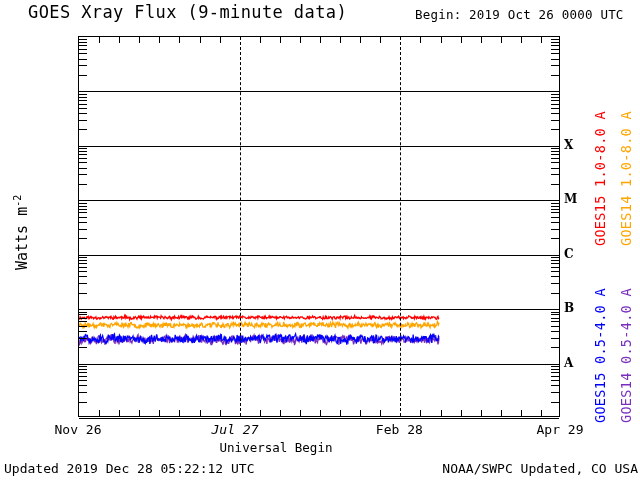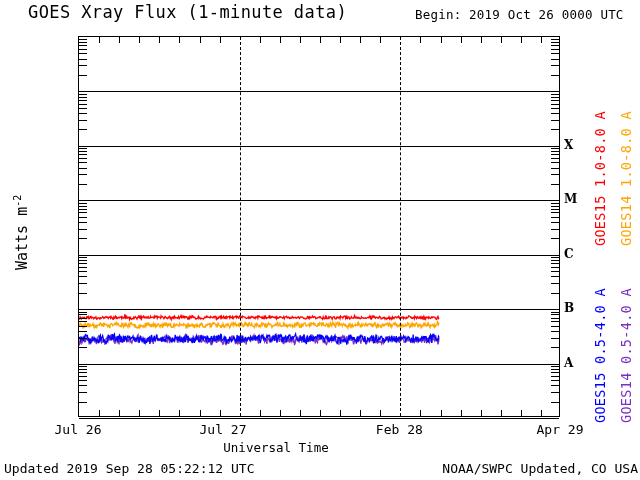--- a/index.html
+++ b/index.html
@@ -45,21 +45,21 @@
   .side-legend{position:absolute;font-size:13.5px;white-space:nowrap;
         transform-origin:left top;letter-spacing:0.3px;}
   
   #updated-text{left:4px;top:461px;font-size:13px;white-space:nowrap;}
   #credit-text{right:2px;top:461px;font-size:13px;white-space:nowrap;}
   svg{display:block;}
 </style>
 </head>
 <body>
 
-<div class="abs" id="chart-title">GOES Xray Flux (1-minute data)</div>
+<div class="abs" id="chart-title">GOES Xray Flux (9-minute data)</div>
 <div class="abs" id="begin-label">Begin:  2019 Oct 26 0000 UTC</div>
 
 <div class="abs" id="y-axis-title">
   <span>Watts m</span><sup>-2</sup>
 </div>
 
 <div class="abs" id="plot-frame">
 
   <div id="hgrid-host">
       <div class="hgrid" style="top: 54.4286px;"></div>
@@ -239,36 +239,36 @@
       <polyline points="0.00,281.42 0.56,281.92 1.13,279.70 1.69,280.54 2.25,281.99 2.81,281.17 3.38,281.12 3.94,280.33 4.50,280.81 5.06,280.70 5.63,280.43 6.19,281.54 6.75,281.63 7.31,281.63 7.88,279.76 8.44,279.76 9.00,280.90 9.56,279.70 10.13,281.69 10.69,281.13 11.25,279.87 11.81,279.33 12.38,280.98 12.94,280.18 13.50,280.59 14.06,280.50 14.63,281.80 15.19,281.19 15.75,280.57 16.31,280.75 16.88,279.90 17.44,282.06 18.00,281.49 18.57,281.78 19.13,280.70 19.69,280.93 20.25,280.92 20.82,281.88 21.38,280.91 21.94,281.52 22.50,281.10 23.07,280.69 23.63,279.55 24.19,280.08 24.75,281.23 25.32,280.43 25.88,281.02 26.44,280.22 27.00,279.53 27.57,280.27 28.13,280.03 28.69,280.27 29.25,281.47 29.82,280.31 30.38,280.41 30.94,279.83 31.50,281.20 32.07,279.57 32.63,280.75 33.19,280.67 33.76,282.14 34.32,282.29 34.88,279.92 35.44,281.10 36.01,280.38 36.57,279.25 37.13,281.12 37.69,280.27 38.26,281.38 38.82,280.74 39.38,280.89 39.94,280.24 40.51,280.82 41.07,280.39 41.63,279.95 42.19,279.58 42.76,281.62 43.32,280.06 43.88,280.84 44.44,281.23 45.01,280.80 45.57,278.87 46.13,280.80 46.69,278.77 47.26,280.59 47.82,279.58 48.38,281.10 48.94,280.94 49.51,280.26 50.07,280.37 50.63,282.52 51.20,280.32 51.76,281.12 52.32,282.17 52.88,281.75 53.45,281.67 54.01,281.95 54.57,280.32 55.13,281.39 55.70,280.38 56.26,279.60 56.82,280.33 57.38,280.94 57.95,282.08 58.51,280.43 59.07,280.34 59.63,279.29 60.20,280.50 60.76,279.53 61.32,280.99 61.88,279.26 62.45,281.60 63.01,279.63 63.57,280.43 64.13,280.49 64.70,279.11 65.26,279.94 65.82,280.87 66.38,280.15 66.95,280.77 67.51,280.11 68.07,281.07 68.64,280.08 69.20,279.62 69.76,281.12 70.32,281.18 70.89,281.18 71.45,279.37 72.01,280.63 72.57,280.41 73.14,280.39 73.70,280.21 74.26,280.23 74.82,280.91 75.39,279.14 75.95,280.46 76.51,279.49 77.07,278.93 77.64,279.43 78.20,281.25 78.76,279.55 79.32,280.21 79.89,279.89 80.45,280.06 81.01,280.69 81.57,281.38 82.14,278.82 82.70,279.77 83.26,279.55 83.83,280.12 84.39,280.81 84.95,281.73 85.51,280.55 86.08,279.43 86.64,280.13 87.20,280.86 87.76,280.64 88.33,281.71 88.89,281.43 89.45,280.37 90.01,279.72 90.58,279.26 91.14,281.29 91.70,280.64 92.26,282.52 92.83,280.81 93.39,280.21 93.95,281.26 94.51,279.98 95.08,281.22 95.64,279.18 96.20,280.51 96.76,281.07 97.33,280.80 97.89,280.56 98.45,281.29 99.01,280.71 99.58,279.46 100.14,281.72 100.70,280.95 101.27,279.76 101.83,278.74 102.39,280.30 102.95,278.89 103.52,280.52 104.08,280.25 104.64,279.29 105.20,280.82 105.77,279.74 106.33,280.46 106.89,279.58 107.45,279.62 108.02,280.34 108.58,281.68 109.14,280.69 109.70,281.80 110.27,279.87 110.83,281.49 111.39,280.27 111.95,279.08 112.52,280.74 113.08,280.43 113.64,278.93 114.20,279.40 114.77,280.59 115.33,280.15 115.89,280.28 116.45,281.78 117.02,282.14 117.58,281.70 118.14,281.41 118.71,280.95 119.27,279.34 119.83,281.43 120.39,280.40 120.96,280.96 121.52,281.87 122.08,281.09 122.64,281.57 123.21,281.59 123.77,281.58 124.33,282.10 124.89,281.22 125.46,280.93 126.02,279.76 126.58,280.66 127.14,280.50 127.71,279.14 128.27,279.38 128.83,280.46 129.39,280.23 129.96,280.19 130.52,280.31 131.08,280.92 131.64,279.50 132.21,280.07 132.77,280.54 133.33,280.74 133.90,280.27 134.46,279.72 135.02,280.69 135.58,279.41 136.15,279.27 136.71,279.90 137.27,282.06 137.83,280.64 138.40,281.80 138.96,281.16 139.52,281.38 140.08,279.76 140.65,280.10 141.21,279.25 141.77,280.96 142.33,279.42 142.90,281.43 143.46,280.72 144.02,280.01 144.58,279.29 145.15,281.45 145.71,281.04 146.27,279.94 146.83,281.09 147.40,279.72 147.96,281.18 148.52,279.95 149.08,279.68 149.65,279.68 150.21,279.29 150.77,281.07 151.34,279.49 151.90,280.46 152.46,280.27 153.02,280.88 153.59,279.57 154.15,281.68 154.71,280.99 155.27,279.78 155.84,279.92 156.40,279.86 156.96,278.97 157.52,280.79 158.09,279.56 158.65,279.38 159.21,280.91 159.77,281.27 160.34,279.66 160.90,278.88 161.46,280.26 162.02,280.45 162.59,279.78 163.15,280.56 163.71,279.11 164.27,279.65 164.84,279.75 165.40,280.02 165.96,280.17 166.52,281.04 167.09,281.23 167.65,281.53 168.21,280.91 168.78,280.60 169.34,281.28 169.90,279.64 170.46,280.38 171.03,281.36 171.59,280.78 172.15,279.53 172.71,280.21 173.28,280.03 173.84,279.54 174.40,280.62 174.96,281.15 175.53,280.54 176.09,281.50 176.65,280.09 177.21,280.54 177.78,279.86 178.34,279.25 178.90,281.20 179.46,279.09 180.03,279.01 180.59,279.58 181.15,280.40 181.71,280.32 182.28,280.13 182.84,281.05 183.40,280.21 183.97,281.61 184.53,281.66 185.09,279.68 185.65,281.10 186.22,279.19 186.78,280.51 187.34,281.47 187.90,280.58 188.47,280.76 189.03,280.81 189.59,280.09 190.15,278.99 190.72,280.68 191.28,279.55 191.84,280.97 192.40,280.62 192.97,279.44 193.53,279.41 194.09,280.31 194.65,280.22 195.22,280.81 195.78,280.13 196.34,280.67 196.90,279.79 197.47,281.75 198.03,280.13 198.59,281.20 199.15,280.58 199.72,281.04 200.28,280.55 200.84,279.61 201.41,279.65 201.97,280.37 202.53,280.44 203.09,280.66 203.66,281.14 204.22,280.78 204.78,279.58 205.34,281.66 205.91,280.29 206.47,279.78 207.03,279.79 207.59,279.38 208.16,280.83 208.72,281.01 209.28,280.01 209.84,280.19 210.41,281.32 210.97,280.57 211.53,281.29 212.09,280.95 212.66,281.05 213.22,279.62 213.78,280.39 214.34,280.97 214.91,280.39 215.47,280.83 216.03,280.53 216.59,280.27 217.16,281.38 217.72,281.27 218.28,280.44 218.85,280.29 219.41,279.84 219.97,281.02 220.53,281.50 221.10,280.22 221.66,279.95 222.22,279.83 222.78,280.11 223.35,279.94 223.91,280.69 224.47,281.37 225.03,280.99 225.60,281.20 226.16,282.10 226.72,281.99 227.28,281.48 227.85,281.53 228.41,279.64 228.97,280.02 229.53,281.11 230.10,279.79 230.66,281.36 231.22,279.94 231.78,280.59 232.35,280.70 232.91,280.22 233.47,279.05 234.04,280.19 234.60,280.56 235.16,279.72 235.72,279.66 236.29,280.12 236.85,281.68 237.41,280.93 237.97,281.08 238.54,281.11 239.10,280.26 239.66,280.49 240.22,280.65 240.79,279.71 241.35,279.66 241.91,280.89 242.47,281.40 243.04,281.37 243.60,282.17 244.16,279.79 244.72,281.47 245.29,281.89 245.85,281.44 246.41,279.51 246.97,281.07 247.54,279.76 248.10,281.59 248.66,281.40 249.22,281.45 249.79,279.84 250.35,280.95 250.91,280.18 251.48,279.69 252.04,280.14 252.60,281.01 253.16,282.24 253.73,280.47 254.29,279.92 254.85,279.63 255.41,279.81 255.98,281.64 256.54,281.74 257.10,281.97 257.66,280.32 258.23,280.69 258.79,280.07 259.35,281.00 259.91,280.18 260.48,279.94 261.04,281.57 261.60,278.99 262.16,279.81 262.73,280.15 263.29,280.13 263.85,281.22 264.41,279.87 264.98,279.11 265.54,279.23 266.10,279.01 266.66,281.38 267.23,279.69 267.79,281.51 268.35,281.72 268.92,279.74 269.48,280.77 270.04,280.38 270.60,281.94 271.17,281.60 271.73,281.34 272.29,279.69 272.85,280.80 273.42,280.86 273.98,281.22 274.54,281.35 275.10,279.85 275.67,278.53 276.23,280.98 276.79,280.63 277.35,280.01 277.92,281.10 278.48,280.55 279.04,281.21 279.60,280.32 280.17,280.59 280.73,281.39 281.29,281.68 281.85,281.42 282.42,279.86 282.98,280.87 283.54,280.93 284.11,280.73 284.67,281.24 285.23,281.24 285.79,281.06 286.36,280.84 286.92,281.34 287.48,281.41 288.04,280.85 288.61,280.50 289.17,280.15 289.73,280.92 290.29,280.56 290.86,279.09 291.42,281.13 291.98,279.78 292.54,281.77 293.11,280.68 293.67,279.15 294.23,280.08 294.79,279.00 295.36,279.41 295.92,280.77 296.48,281.28 297.04,280.18 297.61,280.09 298.17,280.59 298.73,280.69 299.29,281.40 299.86,281.08 300.42,279.41 300.98,279.83 301.55,280.11 302.11,281.95 302.67,281.44 303.23,281.74 303.80,280.85 304.36,280.48 304.92,281.12 305.48,280.48 306.05,282.10 306.61,280.96 307.17,280.86 307.73,282.16 308.30,281.59 308.86,280.83 309.42,281.19 309.98,279.77 310.55,281.86 311.11,280.66 311.67,281.04 312.23,282.39 312.80,281.01 313.36,279.82 313.92,281.69 314.48,280.77 315.05,281.37 315.61,280.41 316.17,279.73 316.74,279.85 317.30,280.47 317.86,280.86 318.42,280.11 318.99,280.39 319.55,279.20 320.11,279.84 320.67,281.66 321.24,281.73 321.80,280.22 322.36,280.14 322.92,281.01 323.49,280.28 324.05,279.79 324.61,281.71 325.17,280.55 325.74,280.63 326.30,280.91 326.86,281.71 327.42,280.30 327.99,281.08 328.55,280.85 329.11,280.23 329.67,278.81 330.24,279.11 330.80,279.24 331.36,280.10 331.92,280.05 332.49,281.14 333.05,280.67 333.61,281.34 334.18,280.76 334.74,280.29 335.30,281.70 335.86,279.24 336.43,280.41 336.99,280.12 337.55,281.50 338.11,279.89 338.68,279.64 339.24,281.43 339.80,281.43 340.36,280.76 340.93,280.00 341.49,281.11 342.05,279.83 342.61,281.39 343.18,281.89 343.74,279.36 344.30,281.32 344.86,279.49 345.43,281.70 345.99,280.62 346.55,282.19 347.11,280.69 347.68,280.08 348.24,280.55 348.80,280.35 349.36,281.30 349.93,279.84 350.49,280.84 351.05,281.02 351.62,281.52 352.18,280.62 352.74,279.80 353.30,280.59 353.87,279.90 354.43,279.94 354.99,279.97 355.55,280.65 356.12,280.56 356.68,281.55 357.24,282.29 357.80,282.16 358.37,280.15 358.93,279.42 359.49,281.51 360.05,280.73" fill="none" stroke="#ff0000" stroke-width="1.3"></polyline>
       <polyline points="0.00,289.11 0.56,288.13 1.13,286.46 1.69,287.54 2.25,287.26 2.81,289.08 3.38,288.38 3.94,290.35 4.50,288.68 5.06,291.04 5.63,288.94 6.19,286.32 6.75,287.80 7.31,288.16 7.88,289.11 8.44,287.19 9.00,288.40 9.56,287.28 10.13,290.40 10.69,286.47 11.25,288.81 11.81,288.19 12.38,288.79 12.94,288.28 13.50,288.27 14.06,286.70 14.63,289.43 15.19,290.79 15.75,288.54 16.31,289.82 16.88,288.82 17.44,291.48 18.00,288.37 18.57,288.67 19.13,288.25 19.69,287.84 20.25,288.18 20.82,286.49 21.38,286.04 21.94,287.01 22.50,289.39 23.07,287.28 23.63,288.34 24.19,287.19 24.75,289.82 25.32,286.62 25.88,287.41 26.44,287.20 27.00,287.69 27.57,287.49 28.13,288.75 28.69,289.80 29.25,288.04 29.82,288.10 30.38,290.11 30.94,290.60 31.50,287.13 32.07,286.94 32.63,286.52 33.19,287.36 33.76,288.73 34.32,288.05 34.88,287.58 35.44,287.60 36.01,286.22 36.57,287.12 37.13,285.71 37.69,288.12 38.26,287.84 38.82,286.17 39.38,286.91 39.94,288.79 40.51,288.99 41.07,288.96 41.63,288.42 42.19,290.33 42.76,287.34 43.32,289.02 43.88,285.72 44.44,290.33 45.01,289.61 45.57,287.40 46.13,286.67 46.69,289.65 47.26,287.09 47.82,288.43 48.38,288.83 48.94,290.16 49.51,286.69 50.07,286.86 50.63,290.43 51.20,286.79 51.76,285.63 52.32,285.70 52.88,287.60 53.45,287.80 54.01,287.39 54.57,287.87 55.13,287.58 55.70,290.27 56.26,287.41 56.82,290.12 57.38,290.83 57.95,290.12 58.51,290.79 59.07,290.40 59.63,290.75 60.20,287.73 60.76,290.19 61.32,288.26 61.88,289.49 62.45,288.40 63.01,288.71 63.57,288.87 64.13,290.10 64.70,288.73 65.26,289.91 65.82,288.81 66.38,286.05 66.95,290.40 67.51,285.54 68.07,288.41 68.64,285.50 69.20,288.70 69.76,285.76 70.32,287.94 70.89,288.73 71.45,286.99 72.01,290.12 72.57,287.00 73.14,289.15 73.70,287.91 74.26,286.45 74.82,290.16 75.39,287.02 75.95,286.61 76.51,289.68 77.07,288.20 77.64,289.45 78.20,288.80 78.76,286.93 79.32,286.67 79.89,287.76 80.45,288.91 81.01,290.01 81.57,288.19 82.14,287.54 82.70,288.03 83.26,290.81 83.83,287.36 84.39,288.77 84.95,286.74 85.51,288.86 86.08,286.23 86.64,288.99 87.20,285.42 87.76,287.20 88.33,289.04 88.89,286.65 89.45,289.12 90.01,286.76 90.58,286.80 91.14,288.44 91.70,287.18 92.26,290.28 92.83,290.42 93.39,290.27 93.95,290.22 94.51,288.11 95.08,289.85 95.64,287.22 96.20,288.46 96.76,288.93 97.33,287.66 97.89,287.12 98.45,287.92 99.01,288.09 99.58,288.94 100.14,289.29 100.70,286.17 101.27,287.43 101.83,288.19 102.39,288.41 102.95,287.37 103.52,287.76 104.08,288.48 104.64,286.67 105.20,287.11 105.77,287.79 106.33,287.72 106.89,289.82 107.45,287.62 108.02,290.44 108.58,289.10 109.14,285.78 109.70,290.27 110.27,287.16 110.83,288.94 111.39,289.17 111.95,288.35 112.52,288.61 113.08,286.31 113.64,288.90 114.20,289.47 114.77,287.22 115.33,291.13 115.89,289.43 116.45,287.87 117.02,287.48 117.58,289.11 118.14,286.70 118.71,289.44 119.27,288.65 119.83,288.88 120.39,289.71 120.96,286.63 121.52,288.80 122.08,286.51 122.64,286.13 123.21,286.74 123.77,289.85 124.33,290.04 124.89,289.93 125.46,290.13 126.02,289.35 126.58,289.95 127.14,287.57 127.71,287.96 128.27,288.31 128.83,286.90 129.39,287.23 129.96,287.07 130.52,286.67 131.08,289.25 131.64,287.58 132.21,289.78 132.77,288.73 133.33,286.06 133.90,285.81 134.46,286.70 135.02,285.71 135.58,286.20 136.15,287.25 136.71,287.39 137.27,289.50 137.83,288.37 138.40,289.24 138.96,285.46 139.52,287.37 140.08,288.60 140.65,288.84 141.21,288.77 141.77,290.36 142.33,290.50 142.90,287.41 143.46,289.81 144.02,286.71 144.58,288.07 145.15,290.57 145.71,290.44 146.27,288.21 146.83,287.45 147.40,287.27 147.96,288.99 148.52,286.68 149.08,286.61 149.65,288.67 150.21,288.75 150.77,290.84 151.34,289.64 151.90,287.09 152.46,287.67 153.02,285.84 153.59,287.17 154.15,288.74 154.71,285.71 155.27,286.81 155.84,287.99 156.40,286.11 156.96,287.32 157.52,288.86 158.09,287.70 158.65,287.63 159.21,288.71 159.77,287.06 160.34,288.90 160.90,286.52 161.46,287.14 162.02,286.76 162.59,285.70 163.15,288.52 163.71,287.79 164.27,289.53 164.84,289.28 165.40,287.48 165.96,285.74 166.52,288.46 167.09,286.28 167.65,286.76 168.21,288.49 168.78,286.69 169.34,289.77 169.90,286.00 170.46,285.62 171.03,287.74 171.59,288.80 172.15,288.59 172.71,286.58 173.28,287.94 173.84,289.02 174.40,289.70 174.96,289.73 175.53,290.57 176.09,286.95 176.65,287.26 177.21,288.81 177.78,285.66 178.34,288.22 178.90,288.22 179.46,289.47 180.03,288.31 180.59,289.41 181.15,288.52 181.71,289.82 182.28,286.71 182.84,285.85 183.40,288.15 183.97,286.64 184.53,286.39 185.09,287.09 185.65,289.32 186.22,289.73 186.78,285.99 187.34,289.90 187.90,289.94 188.47,287.72 189.03,286.56 189.59,285.94 190.15,287.77 190.72,287.06 191.28,287.18 191.84,287.46 192.40,288.31 192.97,290.44 193.53,289.20 194.09,288.54 194.65,288.98 195.22,288.68 195.78,287.96 196.34,288.28 196.90,286.82 197.47,287.92 198.03,286.50 198.59,284.69 199.15,289.16 199.72,288.93 200.28,287.65 200.84,286.33 201.41,288.60 201.97,289.40 202.53,289.03 203.09,289.51 203.66,289.19 204.22,288.06 204.78,284.80 205.34,289.50 205.91,287.73 206.47,288.66 207.03,287.87 207.59,290.16 208.16,287.63 208.72,289.59 209.28,288.07 209.84,288.58 210.41,287.64 210.97,287.25 211.53,290.15 212.09,288.19 212.66,288.06 213.22,287.68 213.78,290.29 214.34,289.17 214.91,289.61 215.47,287.36 216.03,289.08 216.59,286.77 217.16,286.29 217.72,289.05 218.28,285.54 218.85,285.40 219.41,287.57 219.97,287.04 220.53,290.26 221.10,289.89 221.66,288.45 222.22,290.99 222.78,286.40 223.35,288.74 223.91,289.21 224.47,287.25 225.03,286.44 225.60,286.35 226.16,286.04 226.72,287.83 227.28,289.24 227.85,288.75 228.41,288.27 228.97,288.31 229.53,287.58 230.10,286.83 230.66,289.11 231.22,287.14 231.78,289.28 232.35,286.19 232.91,286.80 233.47,286.74 234.04,287.25 234.60,285.07 235.16,288.49 235.72,286.04 236.29,288.28 236.85,288.50 237.41,288.73 237.97,289.41 238.54,289.24 239.10,286.16 239.66,288.33 240.22,288.36 240.79,285.67 241.35,286.52 241.91,286.92 242.47,288.08 243.04,285.26 243.60,288.55 244.16,285.47 244.72,288.58 245.29,288.60 245.85,288.35 246.41,289.01 246.97,287.48 247.54,286.62 248.10,287.67 248.66,289.14 249.22,287.47 249.79,289.97 250.35,289.79 250.91,286.98 251.48,285.53 252.04,287.77 252.60,290.23 253.16,287.19 253.73,285.42 254.29,287.96 254.85,285.73 255.41,288.49 255.98,288.16 256.54,290.83 257.10,286.08 257.66,287.07 258.23,286.02 258.79,285.23 259.35,288.50 259.91,287.34 260.48,286.14 261.04,289.05 261.60,287.11 262.16,286.95 262.73,287.17 263.29,289.19 263.85,287.69 264.41,286.65 264.98,287.16 265.54,288.36 266.10,287.43 266.66,288.63 267.23,289.67 267.79,288.67 268.35,289.25 268.92,290.97 269.48,288.22 270.04,287.01 270.60,286.67 271.17,290.52 271.73,286.62 272.29,290.08 272.85,289.09 273.42,287.68 273.98,289.85 274.54,288.72 275.10,288.69 275.67,288.65 276.23,287.15 276.79,288.77 277.35,288.14 277.92,288.16 278.48,286.64 279.04,289.10 279.60,285.76 280.17,287.21 280.73,287.31 281.29,289.69 281.85,289.85 282.42,287.58 282.98,289.35 283.54,288.75 284.11,286.72 284.67,287.18 285.23,287.67 285.79,288.91 286.36,288.08 286.92,286.11 287.48,287.16 288.04,289.59 288.61,287.50 289.17,286.91 289.73,287.66 290.29,286.94 290.86,286.87 291.42,287.81 291.98,286.72 292.54,287.93 293.11,290.05 293.67,286.99 294.23,289.14 294.79,288.50 295.36,286.06 295.92,285.62 296.48,287.24 297.04,289.61 297.61,290.48 298.17,287.77 298.73,286.91 299.29,290.57 299.86,287.96 300.42,288.53 300.98,288.18 301.55,290.20 302.11,290.54 302.67,289.54 303.23,286.73 303.80,289.42 304.36,286.84 304.92,288.80 305.48,288.85 306.05,287.10 306.61,286.65 307.17,287.66 307.73,287.78 308.30,285.96 308.86,286.01 309.42,289.18 309.98,289.05 310.55,286.13 311.11,287.33 311.67,289.10 312.23,287.04 312.80,289.91 313.36,288.22 313.92,287.56 314.48,286.55 315.05,286.24 315.61,287.53 316.17,286.00 316.74,287.71 317.30,287.22 317.86,289.07 318.42,288.26 318.99,289.76 319.55,288.72 320.11,287.92 320.67,287.49 321.24,290.42 321.80,286.85 322.36,287.57 322.92,289.82 323.49,287.93 324.05,287.72 324.61,289.50 325.17,289.15 325.74,289.14 326.30,287.48 326.86,289.08 327.42,288.78 327.99,288.60 328.55,286.08 329.11,287.16 329.67,286.41 330.24,288.70 330.80,290.61 331.36,290.06 331.92,287.53 332.49,288.66 333.05,286.51 333.61,288.45 334.18,286.23 334.74,289.03 335.30,286.92 335.86,289.88 336.43,287.12 336.99,286.11 337.55,285.69 338.11,287.14 338.68,289.16 339.24,288.01 339.80,289.35 340.36,287.71 340.93,288.02 341.49,287.49 342.05,290.84 342.61,289.83 343.18,288.49 343.74,289.38 344.30,288.29 344.86,285.59 345.43,287.68 345.99,286.32 346.55,288.62 347.11,288.53 347.68,289.12 348.24,286.99 348.80,289.12 349.36,286.38 349.93,287.62 350.49,289.18 351.05,290.52 351.62,287.94 352.18,288.48 352.74,288.28 353.30,288.62 353.87,287.53 354.43,288.79 354.99,289.78 355.55,286.38 356.12,289.85 356.68,289.11 357.24,288.42 357.80,288.26 358.37,284.47 358.93,285.39 359.49,287.56 360.05,285.56" fill="none" stroke="#ffa500" stroke-width="1.3"></polyline>
       <polyline points="0.00,302.64 0.56,307.41 1.13,306.59 1.69,304.53 2.25,303.05 2.81,306.13 3.38,304.75 3.94,300.80 4.50,300.55 5.06,303.39 5.63,305.20 6.19,301.98 6.75,303.50 7.31,301.46 7.88,300.95 8.44,303.17 9.00,303.52 9.56,301.83 10.13,303.29 10.69,301.09 11.25,307.46 11.81,304.79 12.38,306.19 12.94,299.73 13.50,302.30 14.06,300.63 14.63,303.19 15.19,300.77 15.75,304.96 16.31,304.95 16.88,304.65 17.44,307.08 18.00,303.22 18.57,306.00 19.13,299.53 19.69,298.86 20.25,299.90 20.82,301.00 21.38,301.39 21.94,304.27 22.50,305.76 23.07,304.30 23.63,304.79 24.19,301.90 24.75,302.41 25.32,302.53 25.88,307.06 26.44,306.88 27.00,301.67 27.57,301.78 28.13,299.94 28.69,299.99 29.25,302.55 29.82,303.24 30.38,301.43 30.94,298.38 31.50,303.66 32.07,297.29 32.63,301.71 33.19,299.47 33.76,301.84 34.32,301.43 34.88,304.38 35.44,303.62 36.01,306.95 36.57,302.30 37.13,299.39 37.69,303.13 38.26,305.41 38.82,304.61 39.38,301.32 39.94,307.36 40.51,303.65 41.07,301.35 41.63,301.08 42.19,301.41 42.76,302.54 43.32,305.40 43.88,305.28 44.44,299.98 45.01,304.24 45.57,301.87 46.13,300.54 46.69,302.69 47.26,301.81 47.82,305.32 48.38,302.90 48.94,303.97 49.51,304.37 50.07,299.05 50.63,299.50 51.20,304.73 51.76,303.82 52.32,304.96 52.88,306.00 53.45,303.57 54.01,303.29 54.57,300.98 55.13,300.39 55.70,301.94 56.26,302.31 56.82,305.17 57.38,302.67 57.95,300.54 58.51,298.43 59.07,297.60 59.63,304.80 60.20,304.31 60.76,300.15 61.32,301.82 61.88,299.07 62.45,302.43 63.01,303.94 63.57,302.33 64.13,304.80 64.70,303.98 65.26,303.58 65.82,300.58 66.38,303.15 66.95,304.46 67.51,304.57 68.07,303.77 68.64,301.74 69.20,301.51 69.76,305.02 70.32,300.84 70.89,300.16 71.45,304.44 72.01,304.66 72.57,303.68 73.14,300.60 73.70,303.71 74.26,306.92 74.82,303.18 75.39,301.61 75.95,301.87 76.51,303.60 77.07,302.18 77.64,298.19 78.20,301.15 78.76,302.80 79.32,301.89 79.89,303.11 80.45,301.93 81.01,302.36 81.57,303.06 82.14,300.15 82.70,304.26 83.26,304.12 83.83,303.42 84.39,302.35 84.95,300.57 85.51,299.71 86.08,299.05 86.64,303.89 87.20,304.62 87.76,302.77 88.33,304.34 88.89,301.91 89.45,298.34 90.01,302.29 90.58,306.06 91.14,303.28 91.70,301.26 92.26,302.72 92.83,303.72 93.39,304.24 93.95,301.79 94.51,303.12 95.08,304.04 95.64,304.69 96.20,302.30 96.76,300.41 97.33,300.88 97.89,302.31 98.45,305.54 99.01,302.62 99.58,303.96 100.14,299.86 100.70,299.15 101.27,303.00 101.83,301.74 102.39,299.71 102.95,304.00 103.52,302.05 104.08,302.25 104.64,301.47 105.20,300.86 105.77,298.94 106.33,297.76 106.89,300.38 107.45,302.03 108.02,301.53 108.58,305.78 109.14,300.55 109.70,302.96 110.27,302.64 110.83,301.81 111.39,303.44 111.95,303.07 112.52,302.48 113.08,304.69 113.64,302.60 114.20,299.51 114.77,300.92 115.33,301.86 115.89,304.10 116.45,303.83 117.02,301.04 117.58,301.87 118.14,299.91 118.71,303.20 119.27,300.25 119.83,298.14 120.39,302.38 120.96,305.31 121.52,298.21 122.08,299.48 122.64,305.57 123.21,299.90 123.77,298.54 124.33,303.83 124.89,303.97 125.46,303.69 126.02,304.82 126.58,300.74 127.14,300.15 127.71,300.71 128.27,306.64 128.83,304.95 129.39,304.34 129.96,303.14 130.52,302.57 131.08,301.86 131.64,306.32 132.21,305.08 132.77,308.25 133.33,301.05 133.90,304.82 134.46,303.40 135.02,300.35 135.58,299.33 136.15,301.41 136.71,299.14 137.27,305.46 137.83,305.46 138.40,302.01 138.96,302.58 139.52,304.01 140.08,303.70 140.65,302.71 141.21,303.65 141.77,300.70 142.33,303.49 142.90,305.19 143.46,306.03 144.02,307.72 144.58,304.34 145.15,302.97 145.71,301.01 146.27,306.66 146.83,307.27 147.40,302.16 147.96,305.67 148.52,305.99 149.08,302.33 149.65,306.90 150.21,304.15 150.77,300.70 151.34,303.08 151.90,302.40 152.46,299.60 153.02,299.09 153.59,301.54 154.15,301.30 154.71,298.69 155.27,303.76 155.84,302.19 156.40,307.15 156.96,303.74 157.52,304.98 158.09,300.68 158.65,307.56 159.21,303.80 159.77,304.99 160.34,303.24 160.90,307.04 161.46,304.10 162.02,298.94 162.59,300.23 163.15,305.67 163.71,303.13 164.27,302.80 164.84,302.49 165.40,304.42 165.96,302.40 166.52,301.08 167.09,307.55 167.65,304.21 168.21,301.55 168.78,301.64 169.34,300.39 169.90,300.53 170.46,302.91 171.03,302.39 171.59,305.22 172.15,300.74 172.71,301.05 173.28,299.66 173.84,301.74 174.40,299.39 174.96,298.10 175.53,301.86 176.09,298.49 176.65,303.67 177.21,300.77 177.78,302.98 178.34,303.45 178.90,301.70 179.46,306.76 180.03,300.35 180.59,298.50 181.15,300.60 181.71,299.39 182.28,299.97 182.84,298.46 183.40,300.83 183.97,301.10 184.53,302.12 185.09,303.40 185.65,305.15 186.22,303.82 186.78,303.73 187.34,301.98 187.90,306.82 188.47,300.27 189.03,300.95 189.59,301.80 190.15,303.62 190.72,305.31 191.28,302.18 191.84,301.43 192.40,300.62 192.97,304.15 193.53,299.35 194.09,302.74 194.65,299.38 195.22,299.48 195.78,300.57 196.34,303.63 196.90,299.06 197.47,303.01 198.03,298.13 198.59,301.99 199.15,297.68 199.72,302.20 200.28,304.96 200.84,302.43 201.41,302.44 201.97,301.80 202.53,305.11 203.09,301.89 203.66,304.89 204.22,303.36 204.78,307.20 205.34,305.19 205.91,304.08 206.47,304.83 207.03,301.08 207.59,305.12 208.16,302.48 208.72,299.05 209.28,303.11 209.84,301.84 210.41,305.72 210.97,301.26 211.53,303.24 212.09,304.57 212.66,299.92 213.22,301.63 213.78,303.93 214.34,305.67 214.91,302.25 215.47,307.36 216.03,306.87 216.59,303.46 217.16,300.73 217.72,300.21 218.28,304.35 218.85,299.47 219.41,303.66 219.97,304.75 220.53,300.80 221.10,303.81 221.66,301.41 222.22,302.22 222.78,305.58 223.35,299.05 223.91,302.52 224.47,298.33 225.03,298.02 225.60,302.36 226.16,302.66 226.72,305.75 227.28,300.65 227.85,301.34 228.41,300.37 228.97,302.42 229.53,301.69 230.10,304.04 230.66,300.19 231.22,305.01 231.78,301.70 232.35,303.09 232.91,297.40 233.47,299.61 234.04,300.97 234.60,303.04 235.16,301.35 235.72,302.74 236.29,306.46 236.85,300.92 237.41,304.34 237.97,304.59 238.54,305.53 239.10,301.38 239.66,303.24 240.22,299.74 240.79,303.06 241.35,300.03 241.91,298.60 242.47,300.78 243.04,301.47 243.60,302.73 244.16,305.04 244.72,304.23 245.29,305.47 245.85,303.39 246.41,304.46 246.97,306.84 247.54,307.53 248.10,305.96 248.66,299.35 249.22,301.79 249.79,305.29 250.35,300.42 250.91,302.82 251.48,302.36 252.04,303.11 252.60,304.42 253.16,302.34 253.73,301.26 254.29,299.15 254.85,302.41 255.41,304.28 255.98,300.40 256.54,299.29 257.10,299.59 257.66,300.20 258.23,300.33 258.79,300.83 259.35,300.99 259.91,307.86 260.48,300.10 261.04,302.79 261.60,304.26 262.16,299.37 262.73,302.54 263.29,300.94 263.85,298.59 264.41,299.27 264.98,301.51 265.54,298.66 266.10,305.02 266.66,302.82 267.23,301.75 267.79,299.43 268.35,302.88 268.92,300.72 269.48,303.25 270.04,297.78 270.60,299.13 271.17,300.56 271.73,297.88 272.29,303.89 272.85,301.90 273.42,303.37 273.98,303.82 274.54,307.38 275.10,305.82 275.67,301.87 276.23,303.68 276.79,302.99 277.35,304.47 277.92,302.26 278.48,300.09 279.04,300.06 279.60,303.54 280.17,303.72 280.73,302.15 281.29,302.81 281.85,306.53 282.42,303.47 282.98,302.06 283.54,300.02 284.11,302.35 284.67,304.88 285.23,301.37 285.79,301.15 286.36,304.23 286.92,306.84 287.48,306.86 288.04,305.30 288.61,303.44 289.17,302.37 289.73,302.60 290.29,304.61 290.86,303.20 291.42,302.17 291.98,304.34 292.54,301.41 293.11,304.01 293.67,301.02 294.23,305.96 294.79,300.38 295.36,302.06 295.92,300.54 296.48,303.92 297.04,306.24 297.61,303.47 298.17,304.19 298.73,305.99 299.29,305.49 299.86,303.79 300.42,304.37 300.98,305.41 301.55,304.81 302.11,304.13 302.67,306.52 303.23,304.62 303.80,301.96 304.36,306.42 304.92,305.36 305.48,302.18 306.05,304.57 306.61,299.59 307.17,303.40 307.73,300.41 308.30,301.06 308.86,303.11 309.42,299.64 309.98,299.64 310.55,299.41 311.11,300.52 311.67,303.16 312.23,301.39 312.80,304.06 313.36,303.26 313.92,301.92 314.48,302.66 315.05,299.20 315.61,303.15 316.17,302.70 316.74,303.43 317.30,304.73 317.86,302.48 318.42,303.03 318.99,300.79 319.55,300.56 320.11,305.19 320.67,305.28 321.24,299.42 321.80,304.33 322.36,302.20 322.92,301.10 323.49,300.88 324.05,302.17 324.61,302.77 325.17,305.13 325.74,304.85 326.30,305.14 326.86,299.83 327.42,300.65 327.99,301.67 328.55,301.52 329.11,304.53 329.67,300.56 330.24,302.71 330.80,303.11 331.36,304.61 331.92,303.65 332.49,305.12 333.05,304.85 333.61,302.49 334.18,304.72 334.74,304.68 335.30,305.43 335.86,301.27 336.43,305.00 336.99,301.36 337.55,305.31 338.11,301.00 338.68,303.66 339.24,304.44 339.80,301.38 340.36,301.80 340.93,302.87 341.49,301.85 342.05,302.90 342.61,305.58 343.18,302.82 343.74,301.59 344.30,303.78 344.86,300.20 345.43,305.80 345.99,302.12 346.55,302.51 347.11,303.95 347.68,306.22 348.24,300.98 348.80,303.88 349.36,300.59 349.93,304.33 350.49,305.43 351.05,299.36 351.62,299.51 352.18,304.32 352.74,304.64 353.30,299.76 353.87,300.97 354.43,302.55 354.99,302.43 355.55,303.57 356.12,298.73 356.68,298.73 357.24,303.56 357.80,302.83 358.37,301.43 358.93,307.41 359.49,305.72 360.05,300.55" fill="none" stroke="#7b2fbe" stroke-width="1.3"></polyline>
       <polyline points="0.00,300.00 0.56,301.08 1.13,300.37 1.69,303.45 2.25,302.31 2.81,299.53 3.38,301.86 3.94,302.46 4.50,304.06 5.06,298.71 5.63,302.19 6.19,298.14 6.75,297.55 7.31,298.84 7.88,299.36 8.44,298.69 9.00,302.97 9.56,301.36 10.13,305.64 10.69,304.46 11.25,301.59 11.81,304.79 12.38,303.54 12.94,303.44 13.50,301.43 14.06,303.55 14.63,302.32 15.19,300.97 15.75,302.65 16.31,301.77 16.88,303.61 17.44,304.35 18.00,302.14 18.57,303.81 19.13,303.33 19.69,305.51 20.25,305.07 20.82,298.98 21.38,298.01 21.94,304.24 22.50,300.84 23.07,300.23 23.63,298.69 24.19,301.08 24.75,304.40 25.32,303.73 25.88,304.96 26.44,305.02 27.00,307.03 27.57,304.50 28.13,303.73 28.69,304.67 29.25,297.52 29.82,301.17 30.38,298.56 30.94,300.52 31.50,301.53 32.07,301.09 32.63,303.36 33.19,297.07 33.76,299.28 34.32,302.61 34.88,297.60 35.44,296.90 36.01,302.87 36.57,303.58 37.13,302.74 37.69,300.92 38.26,300.14 38.82,304.90 39.38,298.87 39.94,302.16 40.51,298.03 41.07,298.87 41.63,305.30 42.19,299.34 42.76,304.92 43.32,303.32 43.88,303.14 44.44,298.48 45.01,305.06 45.57,299.21 46.13,302.26 46.69,300.45 47.26,302.47 47.82,303.40 48.38,299.28 48.94,299.93 49.51,300.44 50.07,299.84 50.63,299.85 51.20,302.48 51.76,302.18 52.32,300.61 52.88,300.91 53.45,300.00 54.01,299.01 54.57,303.03 55.13,300.44 55.70,304.52 56.26,302.92 56.82,300.61 57.38,302.75 57.95,303.78 58.51,300.53 59.07,300.68 59.63,301.53 60.20,305.68 60.76,303.28 61.32,298.61 61.88,301.80 62.45,302.42 63.01,304.16 63.57,303.37 64.13,300.98 64.70,302.41 65.26,306.61 65.82,302.72 66.38,306.06 66.95,304.85 67.51,305.19 68.07,301.37 68.64,303.33 69.20,300.98 69.76,301.61 70.32,300.65 70.89,307.03 71.45,303.20 72.01,300.25 72.57,297.92 73.14,301.82 73.70,303.83 74.26,302.78 74.82,300.76 75.39,298.80 75.95,304.33 76.51,301.71 77.07,301.03 77.64,297.36 78.20,301.15 78.76,302.91 79.32,302.15 79.89,302.95 80.45,302.28 81.01,303.24 81.57,302.23 82.14,301.22 82.70,303.91 83.26,303.05 83.83,299.56 84.39,304.41 84.95,302.31 85.51,302.49 86.08,305.04 86.64,303.09 87.20,300.35 87.76,298.59 88.33,300.94 88.89,301.30 89.45,300.71 90.01,301.27 90.58,299.55 91.14,303.00 91.70,303.79 92.26,302.94 92.83,305.54 93.39,300.67 93.95,302.71 94.51,302.49 95.08,304.56 95.64,302.23 96.20,297.75 96.76,300.97 97.33,301.24 97.89,300.34 98.45,303.41 99.01,299.78 99.58,302.01 100.14,303.73 100.70,299.64 101.27,304.47 101.83,303.75 102.39,304.12 102.95,300.27 103.52,304.88 104.08,305.33 104.64,300.93 105.20,299.37 105.77,304.69 106.33,304.48 106.89,300.28 107.45,297.47 108.02,300.01 108.58,301.63 109.14,298.91 109.70,303.84 110.27,302.53 110.83,301.70 111.39,303.18 111.95,303.07 112.52,304.13 113.08,300.61 113.64,305.97 114.20,302.74 114.77,301.42 115.33,306.02 115.89,301.68 116.45,304.24 117.02,299.42 117.58,298.38 118.14,302.09 118.71,299.34 119.27,302.46 119.83,305.04 120.39,302.34 120.96,305.09 121.52,299.44 122.08,298.73 122.64,301.16 123.21,300.31 123.77,301.60 124.33,303.26 124.89,299.50 125.46,299.90 126.02,300.72 126.58,300.12 127.14,304.06 127.71,304.75 128.27,299.28 128.83,299.87 129.39,302.03 129.96,305.45 130.52,301.04 131.08,303.18 131.64,302.44 132.21,299.74 132.77,299.56 133.33,305.46 133.90,301.64 134.46,301.16 135.02,298.74 135.58,303.58 136.15,303.06 136.71,303.69 137.27,302.11 137.83,298.73 138.40,300.74 138.96,303.68 139.52,297.77 140.08,302.24 140.65,300.19 141.21,302.38 141.77,297.36 142.33,297.68 142.90,303.59 143.46,303.16 144.02,302.80 144.58,302.50 145.15,300.21 145.71,302.21 146.27,300.07 146.83,300.39 147.40,305.96 147.96,304.71 148.52,303.38 149.08,303.14 149.65,302.40 150.21,303.49 150.77,299.70 151.34,303.04 151.90,300.99 152.46,305.39 153.02,302.89 153.59,303.02 154.15,301.97 154.71,299.95 155.27,300.68 155.84,301.64 156.40,304.35 156.96,303.51 157.52,304.15 158.09,297.96 158.65,301.95 159.21,304.40 159.77,298.85 160.34,303.16 160.90,303.85 161.46,298.13 162.02,305.86 162.59,302.44 163.15,304.36 163.71,298.62 164.27,303.81 164.84,304.69 165.40,302.11 165.96,302.92 166.52,299.80 167.09,301.89 167.65,303.78 168.21,303.62 168.78,301.10 169.34,300.41 169.90,300.76 170.46,302.79 171.03,302.92 171.59,299.54 172.15,300.82 172.71,303.17 173.28,300.26 173.84,303.65 174.40,301.88 174.96,301.49 175.53,298.73 176.09,303.50 176.65,299.43 177.21,300.33 177.78,301.37 178.34,300.29 178.90,301.56 179.46,298.58 180.03,298.93 180.59,302.48 181.15,306.09 181.71,303.82 182.28,301.44 182.84,298.67 183.40,298.82 183.97,298.07 184.53,301.91 185.09,300.54 185.65,302.22 186.22,303.07 186.78,301.32 187.34,300.55 187.90,298.46 188.47,300.08 189.03,298.80 189.59,299.04 190.15,298.16 190.72,298.86 191.28,304.02 191.84,304.79 192.40,302.86 192.97,303.66 193.53,301.46 194.09,298.94 194.65,299.20 195.22,303.90 195.78,299.40 196.34,297.66 196.90,297.21 197.47,303.03 198.03,305.65 198.59,301.59 199.15,301.19 199.72,298.85 200.28,300.33 200.84,297.58 201.41,300.40 201.97,297.79 202.53,298.45 203.09,304.41 203.66,304.33 204.22,299.71 204.78,304.40 205.34,301.43 205.91,300.08 206.47,299.20 207.03,302.85 207.59,305.28 208.16,300.25 208.72,301.18 209.28,300.61 209.84,298.16 210.41,297.92 210.97,298.11 211.53,301.67 212.09,303.17 212.66,301.70 213.22,299.70 213.78,300.19 214.34,302.25 214.91,299.44 215.47,299.26 216.03,298.30 216.59,297.02 217.16,299.88 217.72,301.25 218.28,302.54 218.85,303.28 219.41,302.98 219.97,303.71 220.53,302.39 221.10,298.27 221.66,300.65 222.22,303.66 222.78,300.97 223.35,301.94 223.91,300.63 224.47,305.22 225.03,297.54 225.60,305.36 226.16,302.83 226.72,304.08 227.28,307.16 227.85,300.63 228.41,298.32 228.97,305.20 229.53,303.06 230.10,301.35 230.66,298.90 231.22,303.44 231.78,298.91 232.35,299.85 232.91,303.87 233.47,300.07 234.04,304.47 234.60,300.13 235.16,301.44 235.72,300.45 236.29,299.82 236.85,299.66 237.41,301.66 237.97,302.08 238.54,298.23 239.10,298.60 239.66,300.38 240.22,297.40 240.79,300.62 241.35,299.33 241.91,302.33 242.47,298.07 243.04,300.72 243.60,299.22 244.16,299.81 244.72,301.58 245.29,305.14 245.85,302.04 246.41,299.88 246.97,298.91 247.54,300.79 248.10,301.96 248.66,299.54 249.22,300.86 249.79,303.71 250.35,304.42 250.91,302.37 251.48,301.14 252.04,303.90 252.60,298.39 253.16,303.97 253.73,300.60 254.29,303.47 254.85,302.82 255.41,299.88 255.98,298.31 256.54,301.13 257.10,304.82 257.66,304.86 258.23,307.05 258.79,302.88 259.35,300.78 259.91,301.39 260.48,300.46 261.04,300.66 261.60,306.78 262.16,303.81 262.73,303.13 263.29,303.08 263.85,304.43 264.41,302.87 264.98,304.05 265.54,301.55 266.10,301.90 266.66,305.16 267.23,302.96 267.79,307.57 268.35,303.88 268.92,305.09 269.48,299.15 270.04,298.99 270.60,303.47 271.17,300.41 271.73,298.54 272.29,299.46 272.85,301.28 273.42,301.90 273.98,299.99 274.54,302.92 275.10,300.14 275.67,302.56 276.23,303.72 276.79,303.84 277.35,306.71 277.92,301.63 278.48,299.53 279.04,305.19 279.60,299.44 280.17,301.09 280.73,299.71 281.29,301.55 281.85,297.61 282.42,299.49 282.98,299.32 283.54,299.33 284.11,302.17 284.67,303.52 285.23,304.18 285.79,299.18 286.36,302.30 286.92,305.45 287.48,304.35 288.04,304.06 288.61,300.97 289.17,301.47 289.73,301.45 290.29,303.99 290.86,303.06 291.42,300.23 291.98,300.29 292.54,299.23 293.11,300.97 293.67,303.75 294.23,298.36 294.79,305.71 295.36,305.46 295.92,302.51 296.48,302.67 297.04,298.06 297.61,298.40 298.17,304.84 298.73,303.54 299.29,303.05 299.86,300.66 300.42,302.46 300.98,302.53 301.55,299.95 302.11,299.16 302.67,299.65 303.23,300.99 303.80,304.47 304.36,301.18 304.92,303.96 305.48,305.03 306.05,303.55 306.61,302.78 307.17,302.93 307.73,300.72 308.30,300.30 308.86,302.05 309.42,305.32 309.98,303.37 310.55,300.07 311.11,303.08 311.67,303.41 312.23,302.30 312.80,298.70 313.36,301.21 313.92,303.85 314.48,302.74 315.05,300.72 315.61,302.09 316.17,305.04 316.74,300.78 317.30,299.16 317.86,305.47 318.42,301.74 318.99,301.53 319.55,302.95 320.11,300.42 320.67,301.37 321.24,301.42 321.80,299.02 322.36,300.85 322.92,301.83 323.49,301.72 324.05,300.09 324.61,298.98 325.17,301.48 325.74,299.49 326.30,302.10 326.86,305.04 327.42,302.28 327.99,302.07 328.55,301.13 329.11,299.51 329.67,299.88 330.24,300.53 330.80,301.72 331.36,304.16 331.92,302.59 332.49,301.59 333.05,303.59 333.61,304.67 334.18,297.43 334.74,304.95 335.30,303.09 335.86,302.76 336.43,301.61 336.99,299.49 337.55,303.00 338.11,302.71 338.68,299.90 339.24,304.34 339.80,303.06 340.36,303.85 340.93,304.03 341.49,302.13 342.05,301.61 342.61,300.25 343.18,302.62 343.74,301.21 344.30,299.01 344.86,302.16 345.43,299.23 345.99,302.10 346.55,299.69 347.11,299.61 347.68,301.83 348.24,304.51 348.80,304.77 349.36,304.91 349.93,301.19 350.49,299.76 351.05,301.63 351.62,297.92 352.18,299.03 352.74,306.06 353.30,298.54 353.87,297.61 354.43,299.41 354.99,297.91 355.55,299.61 356.12,300.86 356.68,300.63 357.24,304.00 357.80,302.37 358.37,302.25 358.93,304.00 359.49,299.30 360.05,300.27" fill="none" stroke="#0000ff" stroke-width="1.3"></polyline>
     </svg>
 </div>
 
 <div id="ylab-host"></div>
 
 <div id="xlab-host">
-    <div class="xlab abs" style="left: 78px;">Jul 26</div>
-    <div class="xlab abs" style="left: 223px;">Jul 27</div>
+    <div class="xlab abs" style="left: 78px;">Nov 26</div>
+    <div class="xlab abs" style="left: 235px; font-style: italic;">Jul 27</div>
     <div class="xlab abs" style="left: 399.333px;">Feb 28</div>
     <div class="xlab abs" style="left: 560px;">Apr 29</div>
   </div>
-<div class="abs" id="x-axis-title">Universal Time</div>
+<div class="abs" id="x-axis-title">Universal Begin</div>
 
 <div id="cls-host">
     <div class="cls-letter abs" style="top: 144.857px;">X</div>
     <div class="cls-letter abs" style="top: 199.286px;">M</div>
     <div class="cls-letter abs" style="top: 253.714px;">C</div>
     <div class="cls-letter abs" style="top: 308.143px;">B</div>
     <div class="cls-letter abs" style="top: 362.571px;">A</div>
   </div>
 
 <div id="legend-host">
     <div class="side-legend abs" style="left: 592px; top: 246px; color: rgb(255, 0, 0); transform: rotate(-90deg);">GOES15 1.0-8.0 A</div>
     <div class="side-legend abs" style="left: 618px; top: 246px; color: rgb(255, 165, 0); transform: rotate(-90deg);">GOES14 1.0-8.0 A</div>
     <div class="side-legend abs" style="left: 592px; top: 423px; color: rgb(0, 0, 255); transform: rotate(-90deg);">GOES15 0.5-4.0 A</div>
     <div class="side-legend abs" style="left: 618px; top: 423px; color: rgb(123, 47, 190); transform: rotate(-90deg);">GOES14 0.5-4.0 A</div>
   </div>
 
-<div class="abs" id="updated-text">Updated 2019 Sep 28 05:22:12 UTC</div>
+<div class="abs" id="updated-text">Updated 2019 Dec 28 05:22:12 UTC</div>
 <div class="abs" id="credit-text">NOAA/SWPC Updated, CO USA</div>
 
 </body></html>

